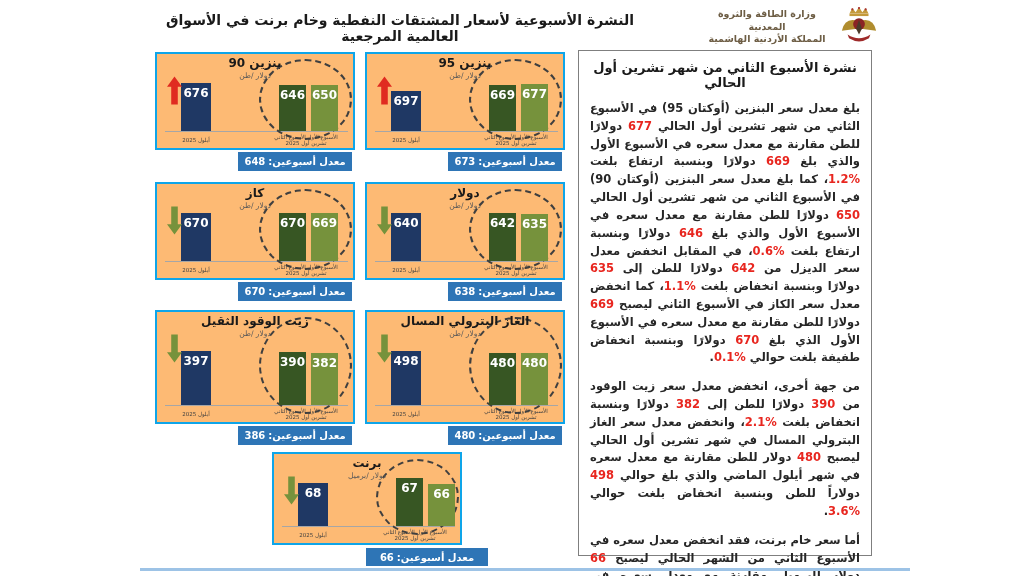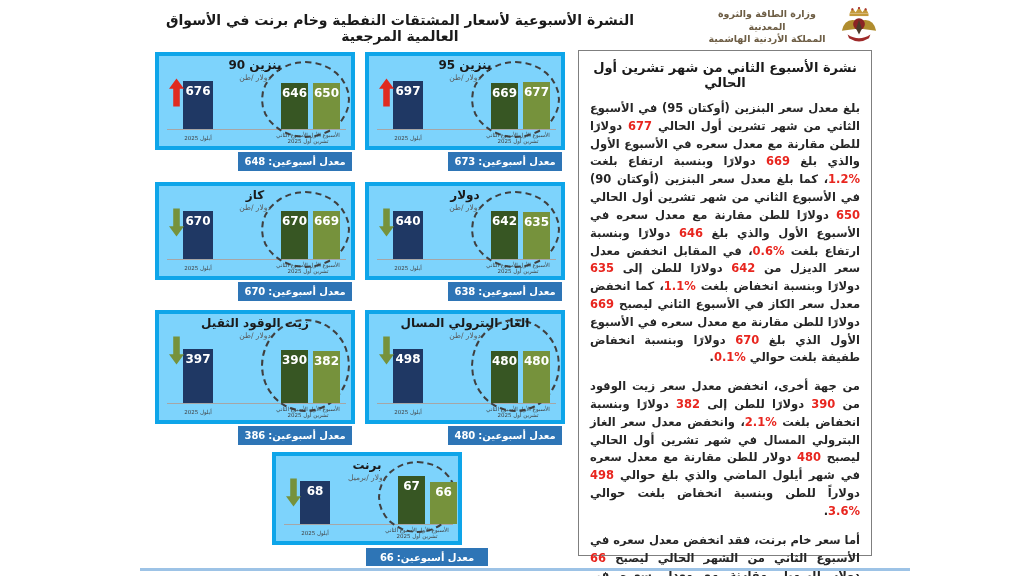--- a/index.html
+++ b/index.html
@@ -8,21 +8,21 @@
 
   
   .main-title{position:absolute;left:160px;top:12px;width:480px;text-align:center;
               direction:rtl;font-size:14px;font-weight:bold;color:#1a1a1a;}
   .logo-wrap{position:absolute;left:700px;top:4px;width:178px;height:46px;
              display:flex;flex-direction:row-reverse;align-items:center;gap:6px;}
   .logo-text{direction:rtl;text-align:center;color:#6d5d44;font-weight:bold;
              font-size:9.5px;line-height:1.35;flex:1;}
 
   
-  .panel{position:absolute;background:#7dd3fc;border:4px solid #0ea5e9;box-sizing:border-box;}
+  .panel{position:absolute;background:#fdba74;border:2px solid #0ea5e9;box-sizing:border-box;}
   .p-head{position:absolute;top:3px;left:0;right:0;text-align:center;direction:rtl;z-index:3;}
   .p-title{font-size:12px;font-weight:bold;color:#1a1a1a;line-height:1.1;}
   .p-sub{font-size:7.5px;color:#595959;margin-top:1px;}
   .trend{position:absolute;left:10px;top:22px;z-index:3;}
   .baseline{position:absolute;left:8px;right:5px;bottom:16px;border-top:1px solid #a6a6a6;}
   .bar{position:absolute;bottom:17px;z-index:2;}
   .bar-sep{left:24px;width:30px;background:var(--bar_september);}
   .bar-w1{left:122px;width:27px;background:var(--bar_week1);}
   .bar-w2{left:154px;width:27px;background:var(--bar_week2);}
   .bval{position:absolute;top:3px;left:0;right:0;text-align:center;
@@ -110,21 +110,21 @@
     <div class="trend">
       <svg width="15" height="29" viewBox="0 0 16 30">
           <path d="M8 0 L16 11 H11.5 V30 H4.5 V11 H0 Z" fill="var(--up_arrow)"></path>
         </svg></div>
     <div class="p-head">
         <div class="p-title">بنزين 95</div>
       <div class="p-sub">دولار /طن</div>
       </div>
     <div class="circle"></div>
     <div class="baseline"></div>
-    <div class="bar bar-sep" style="height: 48px;">
+    <div class="bar bar-sep" style="height: 40px;">
         <span class="bval">697</span>
       </div>
     <div class="bar bar-w1" style="height: 46px;">
         <span class="bval">669</span>
       </div>
     <div class="bar bar-w2" style="height: 47px;">
         <span class="bval">677</span>
       </div>
     <div class="lbl lbl-sep">أيلول 2025</div>
     <div class="lbl lbl-weeks">

